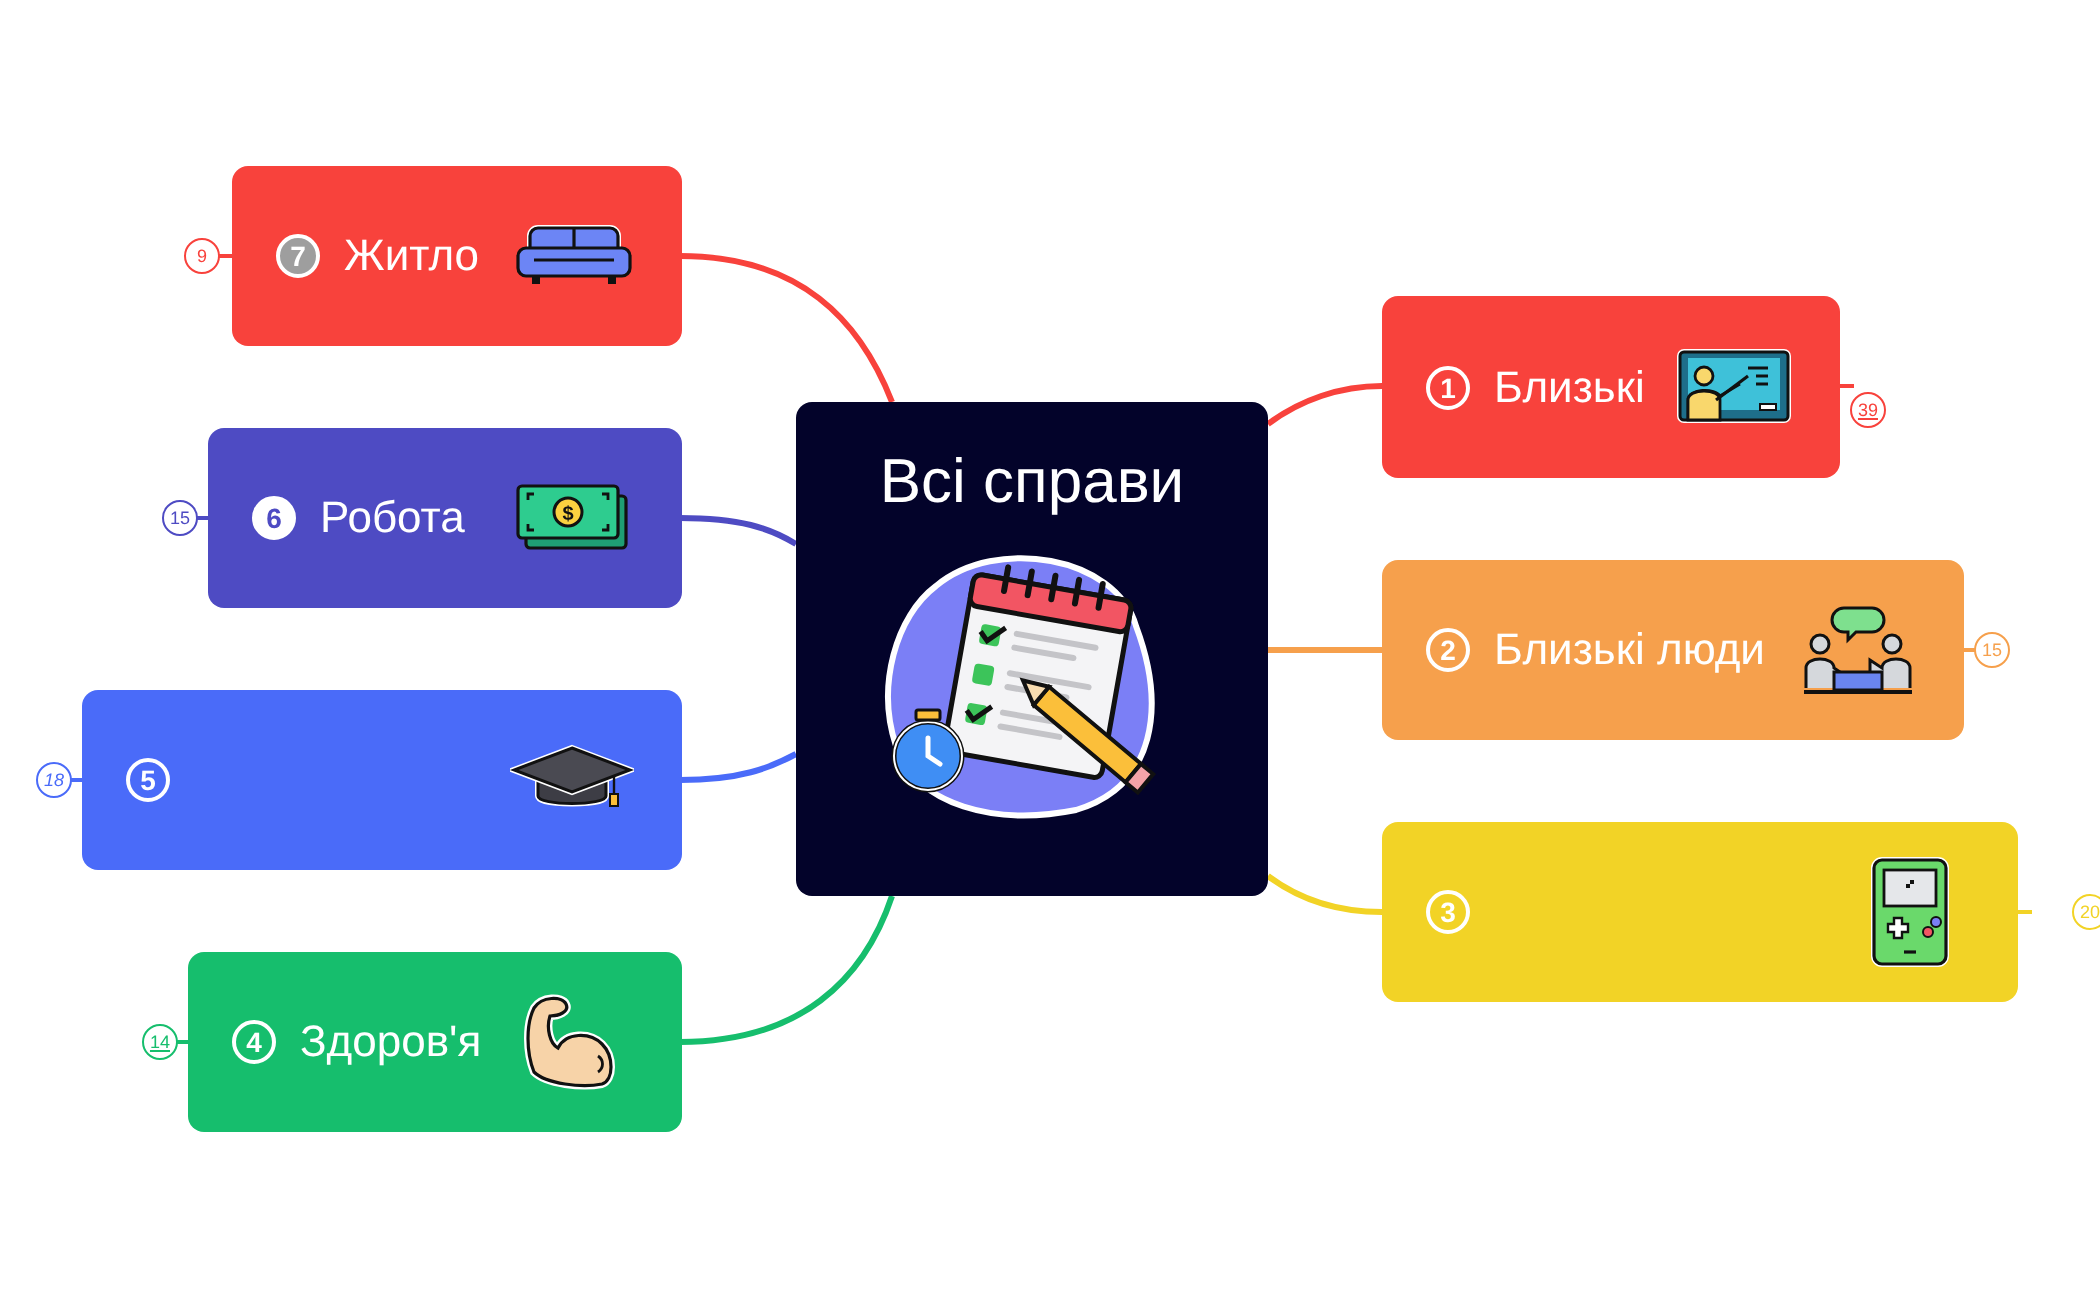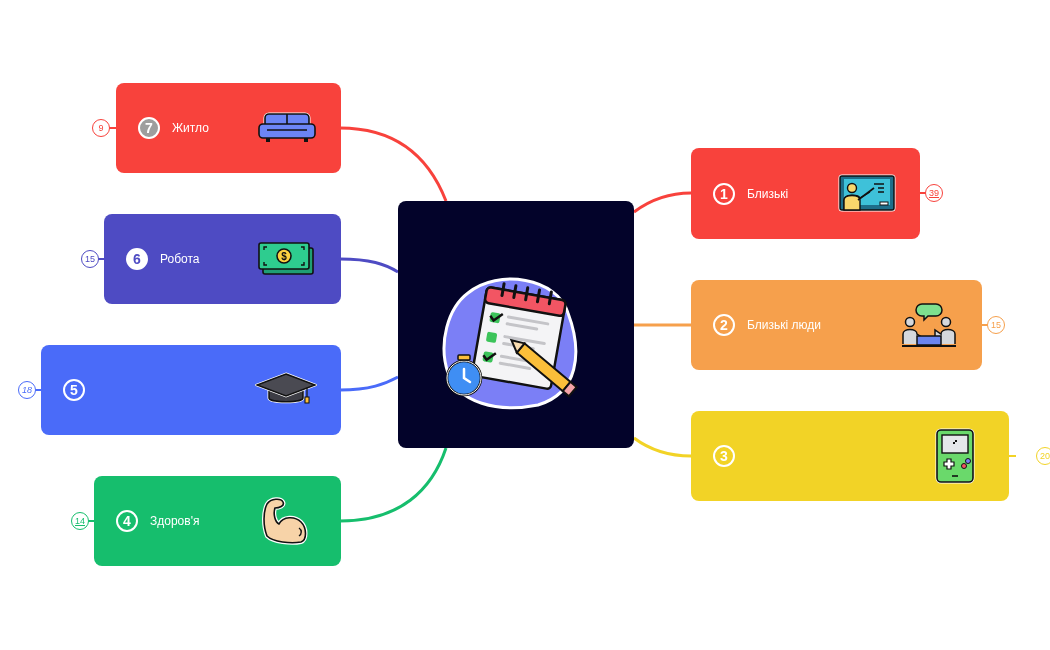--- a/index.html
+++ b/index.html
@@ -3,21 +3,21 @@
 <meta charset="utf-8">
 <style>
   html, body { margin:0; padding:0; }
   body { width:1050px; height:650px; background:#ffffff; position:relative; overflow:hidden;
          font-family:"Liberation Sans", sans-serif; }
   #connectors { position:absolute; left:0; top:0; width:1050px; height:650px; pointer-events:none; }
   .node { position:absolute; border-radius:8px; display:flex; align-items:center; color:#fff; box-sizing:border-box; cursor:pointer; }
   .node .num { width:22px; height:22px; border-radius:50%; border:2px solid #fff; box-sizing:border-box;
                display:inline-flex; align-items:center; justify-content:center; font-size:14px; font-weight:bold; margin-right:12px; flex:none; }
   .node .num.filled { background:#fff; }
-  .node .label { font-size:12px; white-space:nowrap; }
+  .node .label { font-size:22px; white-space:nowrap; }
   .node .icon { margin-left:auto; flex:none; display:flex; align-items:center; justify-content:center; }
   .badge { position:absolute; width:18px; height:18px; border-radius:50%; border:1.4px solid; box-sizing:border-box;
            font-size:9px; display:flex; align-items:center; justify-content:center; background:#fff; cursor:pointer; }
   .badge-line { position:absolute; height:1.5px; }
   #center { position:absolute; left:398px; top:201px; width:236px; height:247px; background:#03032a; border-radius:8px; cursor:pointer; }
   #center .title { position:absolute; left:0; right:0; top:22px; text-align:center; color:#fff; font-size:31px; }
   #center .illus { position:absolute; left:40px; top:72px; }
 </style>
 </head>
 <body>
@@ -28,20 +28,21 @@
   <path d="M340,259 C370,259 385,264 398,272" stroke="#4e4bc3" stroke-width="3" fill="none"></path>
   <path d="M340,390 C370,390 385,384 398,377" stroke="#4a6bf9" stroke-width="3" fill="none"></path>
   <path d="M340,521 C400,521 432,490 446,448" stroke="#16be6d" stroke-width="3" fill="none"></path>
 
   <path d="M634,212 C650,200 670,193 691,193" stroke="#f8423c" stroke-width="3" fill="none"></path>
   <path d="M634,325 L691,325" stroke="#f6a04c" stroke-width="3" fill="none"></path>
   <path d="M634,438 C650,450 670,456 691,456" stroke="#f2d326" stroke-width="3" fill="none"></path>
 </svg>
 
 <div id="center">
+  <div class="title">Всі справи</div>
   <div class="illus">
     <svg width="160" height="140" viewBox="0 0 160 140">
       <path d="M30,20 C60,-5 120,5 130,40 C145,80 140,120 100,132 C60,140 20,130 10,100 C0,70 10,35 30,20 Z" fill="#7b7ff6" stroke="#fff" stroke-width="3"></path>
       <g transform="rotate(10 80 70)">
         <rect x="40" y="20" width="80" height="90" rx="4" fill="#f4f4f6" stroke="#111" stroke-width="2.5"></rect>
         <rect x="40" y="20" width="80" height="16" rx="4" fill="#f25563" stroke="#111" stroke-width="2.5"></rect>
         <g stroke="#111" stroke-width="3" stroke-linecap="round">
           <line x1="56" y1="14" x2="56" y2="26"></line>
             <line x1="68" y1="14" x2="68" y2="26"></line>
           <line x1="80" y1="14" x2="80" y2="26"></line>
@@ -154,21 +155,21 @@
         </g>
       <circle cx="14" cy="14" r="4.5" fill="#f9d76c" stroke="#111" stroke-width="1.4"></circle>
       <path d="M6,36 v-10 c0,-6 14,-6 16,-2 l10,-6" fill="#f9d76c" stroke="#111" stroke-width="1.4"></path>
       <path d="M6,36 v-10 c0,-6 16,-6 16,0 v10 Z" fill="#f9d76c" stroke="#111" stroke-width="1.4"></path>
       <line x1="20" y1="26" x2="36" y2="14" stroke="#111" stroke-width="1.6"></line>
       <rect x="42" y="28" width="8" height="3" fill="#fff" stroke="#111" stroke-width="1"></rect>
     </svg>
   </span>
 </div>
 <div class="badge-line" style="left:919px;top:192px;width:8px;background:#f8423c;"></div>
-<div class="badge" style="left:925px;top:184px;color:#f8423c;border-color:#f8423c;text-decoration:underline;">39</div>
+<div class="badge" style="left:925px;top:196px;color:#f8423c;border-color:#f8423c;text-decoration:underline;">39</div>
 
 <div class="node" style="left:691px;top:280px;width:291px;height:90px;background:#f6a04c;padding-left:22px;padding-right:24px;">
   <span class="num">2</span>
   <span class="label">Близькі люди</span>
   <span class="icon">
     <svg width="58" height="50" viewBox="0 0 58 50">
       <path d="M22,4 h14 a6,6 0 0 1 0,12 h-8 l-4,4 v-4 h-2 a6,6 0 0 1 0,-12 Z" fill="#7ee08e" stroke="#111" stroke-width="1.5"></path>
       <circle cx="10" cy="22" r="4.5" fill="#d5d8dc" stroke="#111" stroke-width="1.5"></circle>
       <path d="M3,44 v-10 c0,-6 14,-6 14,0 l6,4 v6" fill="#d5d8dc" stroke="#111" stroke-width="1.5"></path>
       <circle cx="46" cy="22" r="4.5" fill="#d5d8dc" stroke="#111" stroke-width="1.5"></circle>

